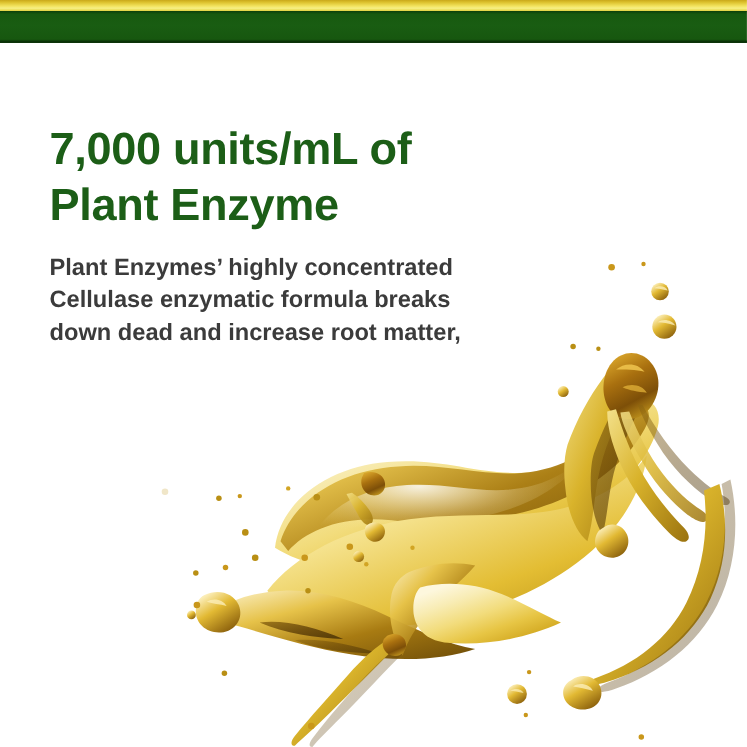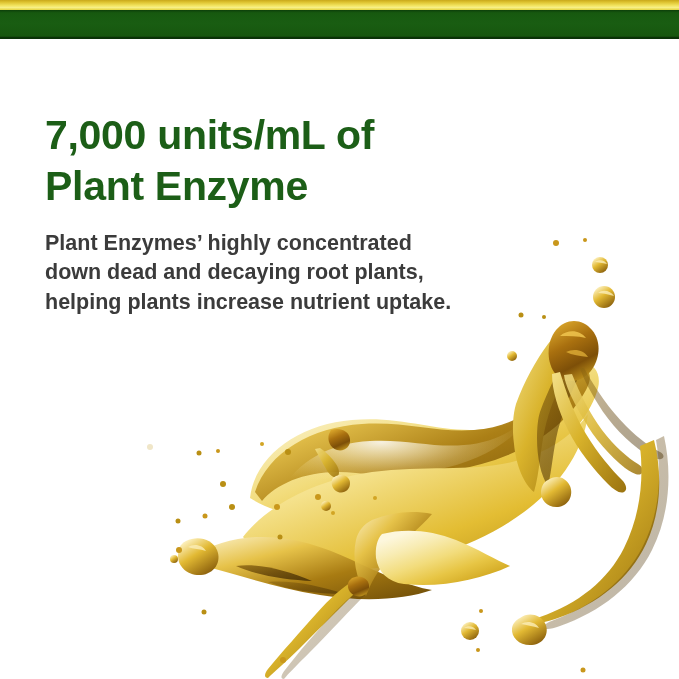--- a/index.html
+++ b/index.html
@@ -384,17 +384,17 @@
     </svg>
   </div>
 
   <h1 class="headline">
     <span class="hl-line">7,000 units/mL of</span>
     <span class="hl-line">Plant Enzyme</span>
   </h1>
 
   <p class="bodytext">
     <span class="bt-line">Plant Enzymes’ highly concentrated</span>
-    <span class="bt-line">down dead and decaying root plants,</span>
-    <span class="bt-line">helping plants increase nutrient uptake.</span>
+    <span class="bt-line">Cellulase enzymatic formula breaks</span>
+    <span class="bt-line">down dead and increase root matter,</span>
   </p>
 
 </div>
 
 </body></html>

